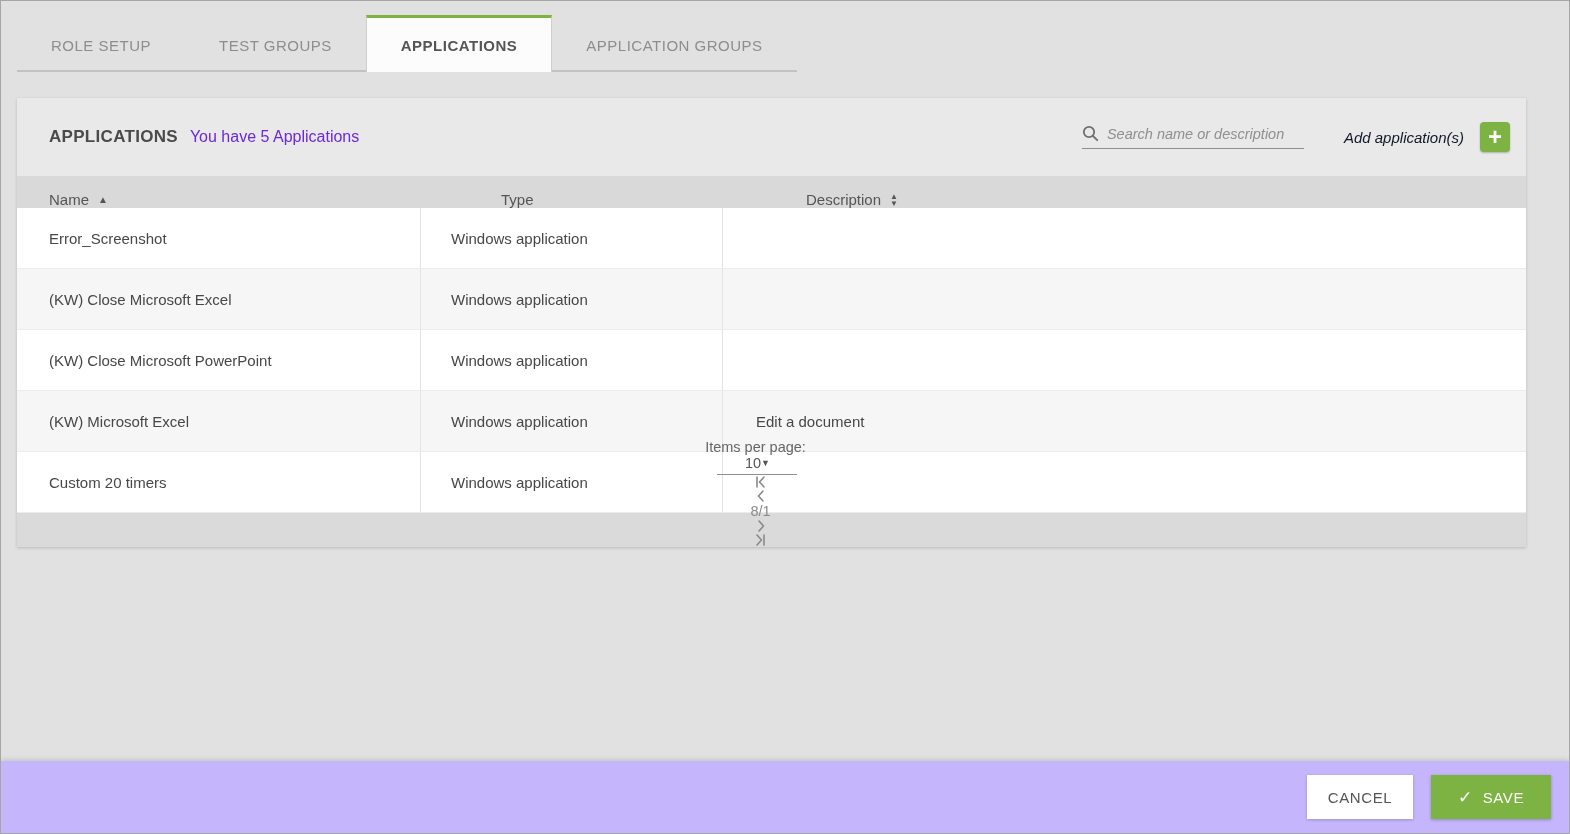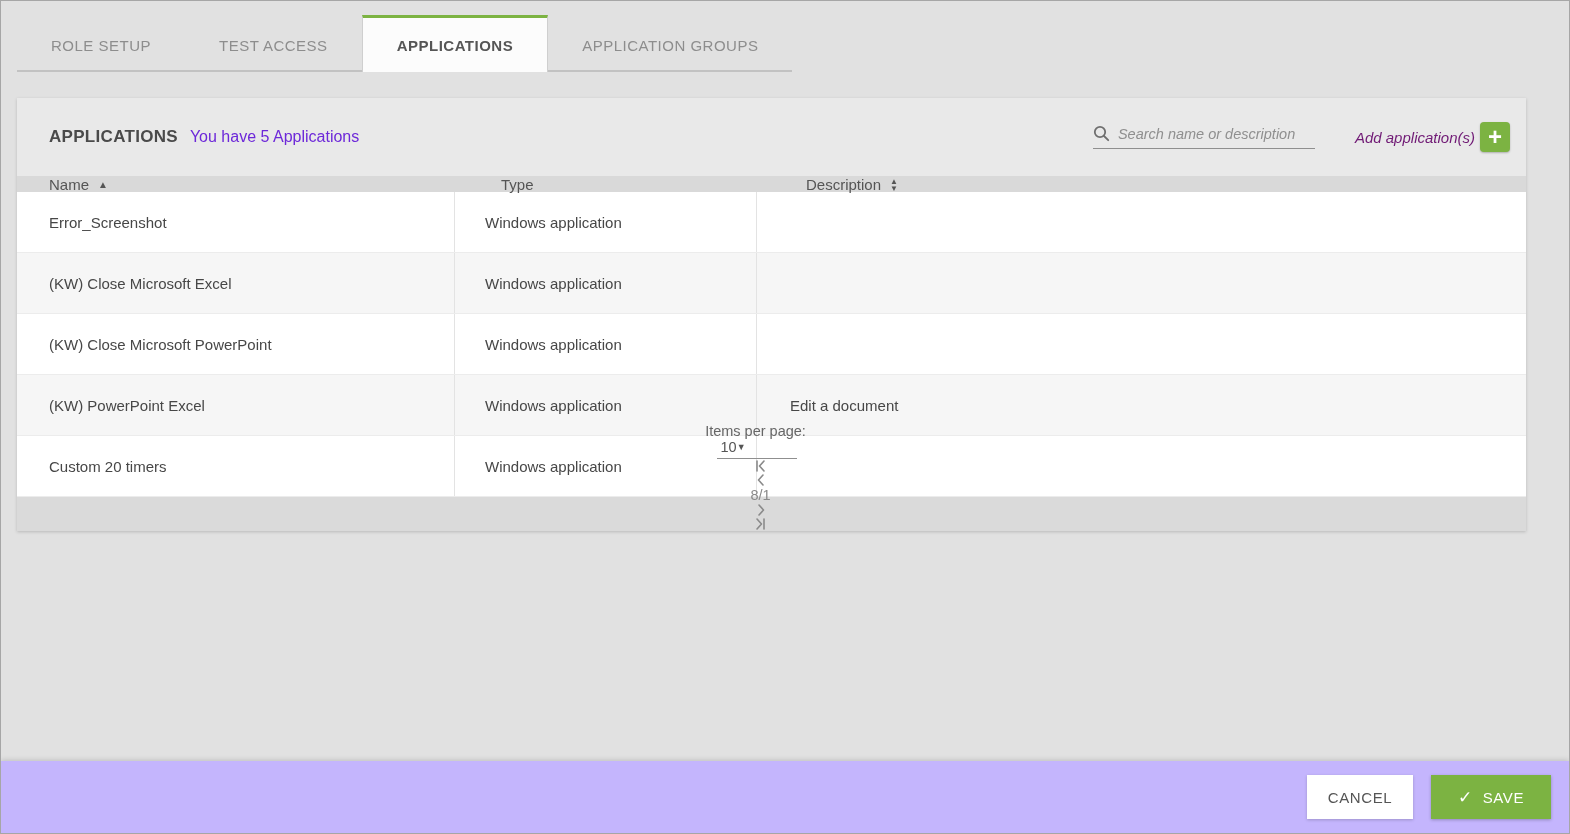--- a/index.html
+++ b/index.html
@@ -37,53 +37,53 @@
   .search {
     display:flex; align-items:center; gap:8px; width:222px;
     border-bottom:1px solid #8f8f8f; padding-bottom:6px; margin-right:40px;
   }
   .search svg { flex:none; }
   .search input {
     border:none; outline:none; background:transparent; width:100%;
     font-family:inherit; font-size:14.5px; font-style:italic; color:#0f172a;
   }
   .search input::placeholder { color:#8f8f8f; font-style:italic; }
-  .add-label { font-size:15px; font-style:italic; color:#701a75; margin-right:5px; }
+  .add-label { font-size:15px; font-style:italic; color:#0f172a; margin-right:16px; }
   .add-btn {
     width:30px; height:30px; border:none; border-radius:4px; background:#7cb342;
     color:#fff; font-size:24px; line-height:28px; font-weight:bold; cursor:pointer;
     box-shadow:0 1px 2px rgba(0,0,0,0.25); display:flex; align-items:center; justify-content:center;
   }
 
   
-  .thead { display:flex; height:16px; background:#d9d9d9; align-items:flex-start; font-size:15px; color:#555; }
+  .thead { display:flex; height:32px; background:#d9d9d9; align-items:flex-end; font-size:15px; color:#555; }
   .col-name { width:454px; padding-left:32px; }
   .col-type { width:302px; padding-left:30px; }
   .col-desc { flex:1; padding-left:33px; }
   .th { display:flex; align-items:center; gap:9px; cursor:pointer; }
   .sort-asc { font-size:10px; color:#555; line-height:10px; }
   .sort-both { display:flex; flex-direction:column; line-height:7px; font-size:8px; color:#555; }
 
   .row {
     display:flex; height:61px; align-items:center; font-size:15px; color:#474747;
     background:#fff; border-bottom:1px solid #ececec; cursor:pointer;
   }
   .row:nth-child(even) { background:#f6f6f6; }
-  .cell-name { width:438px; padding-left:32px; align-self:stretch; display:flex; align-items:center; border-right:1px solid #e3e3e3; }
+  .cell-name { width:404px; padding-left:32px; align-self:stretch; display:flex; align-items:center; border-right:1px solid #e3e3e3; }
   .cell-type { width:302px; padding-left:30px; align-self:stretch; display:flex; align-items:center; border-right:1px solid #e3e3e3; }
   .cell-desc { flex:1; padding-left:33px; }
 
   
   .tfoot {
     height:34px; background:#dadada; display:flex; align-items:center;
     justify-content:flex-end; padding-right:22px; font-size:14.5px; color:#666;flex-direction:column;
   }
   .ipp-label { margin-right:10px; }
   .ipp-select {
-    width:80px; display:flex; align-items:center; justify-content:flex-start;
+    width:80px; display:flex; align-items:center; justify-content:center;
     border-bottom:1px solid #8f8f8f; padding:0 2px 3px 4px; margin-right:8px;
     color:#555; cursor:pointer;
   }
   .ipp-caret { font-size:9px; color:#555; }
   .pag-btn {
     width:28px; height:24px; display:flex; align-items:center; justify-content:center;
     cursor:pointer;
   }
   .page-indicator { color:#8a8a8a; margin:0 8px; }
 
@@ -101,21 +101,21 @@
   .btn-save { width:120px; background:#7cb342; color:#fff; gap:10px; box-shadow:0 1px 3px rgba(0,0,0,0.25); }
   .btn-save .check { font-size:17px; font-weight:bold; }
 </style>
 </head>
 <body>
 
 <div class="app">
 
   <div class="tabbar">
     <div class="tab">ROLE SETUP</div>
-    <div class="tab">TEST ACCESS</div>
+    <div class="tab">TEST GROUPS</div>
     <div class="tab active">APPLICATIONS</div>
     <div class="tab">APPLICATION GROUPS</div>
   </div>
 
   <div class="card">
 
     <div class="card-header">
       <span class="panel-title">APPLICATIONS</span>
       <span class="panel-subtitle">You have 5 Applications</span>
       <span class="header-spacer"></span>
@@ -169,21 +169,21 @@
         <div class="cell-name">(KW) Close Microsoft Excel</div>
         <div class="cell-type">Windows application</div>
         <div class="cell-desc"></div>
       </div>
       <div class="row">
         <div class="cell-name">(KW) Close Microsoft PowerPoint</div>
         <div class="cell-type">Windows application</div>
         <div class="cell-desc"></div>
       </div>
       <div class="row">
-        <div class="cell-name">(KW) PowerPoint Excel</div>
+        <div class="cell-name">(KW) Microsoft Excel</div>
         <div class="cell-type">Windows application</div>
         <div class="cell-desc">Edit a document</div>
       </div>
       <div class="row">
         <div class="cell-name">Custom 20 timers</div>
         <div class="cell-type">Windows application</div>
         <div class="cell-desc"></div>
       </div>
     </div>
 

